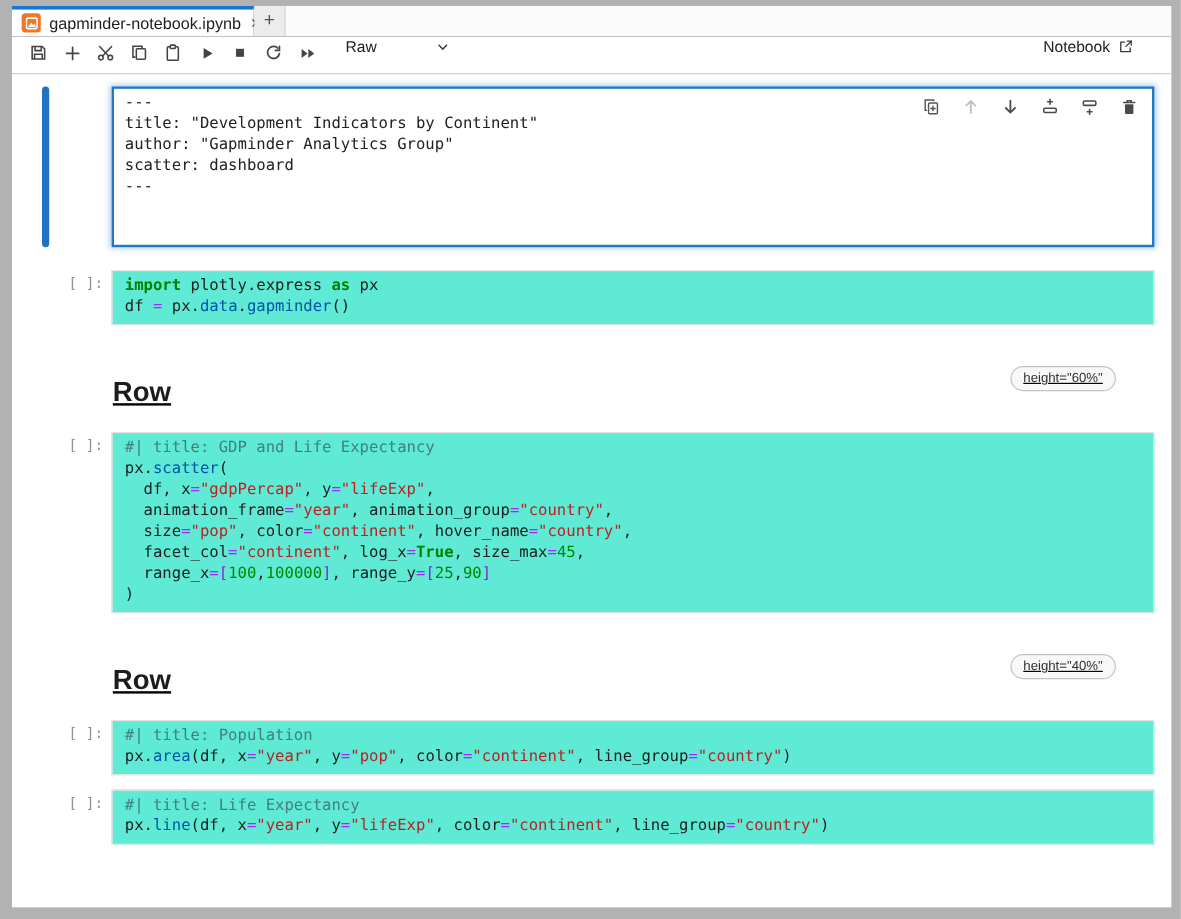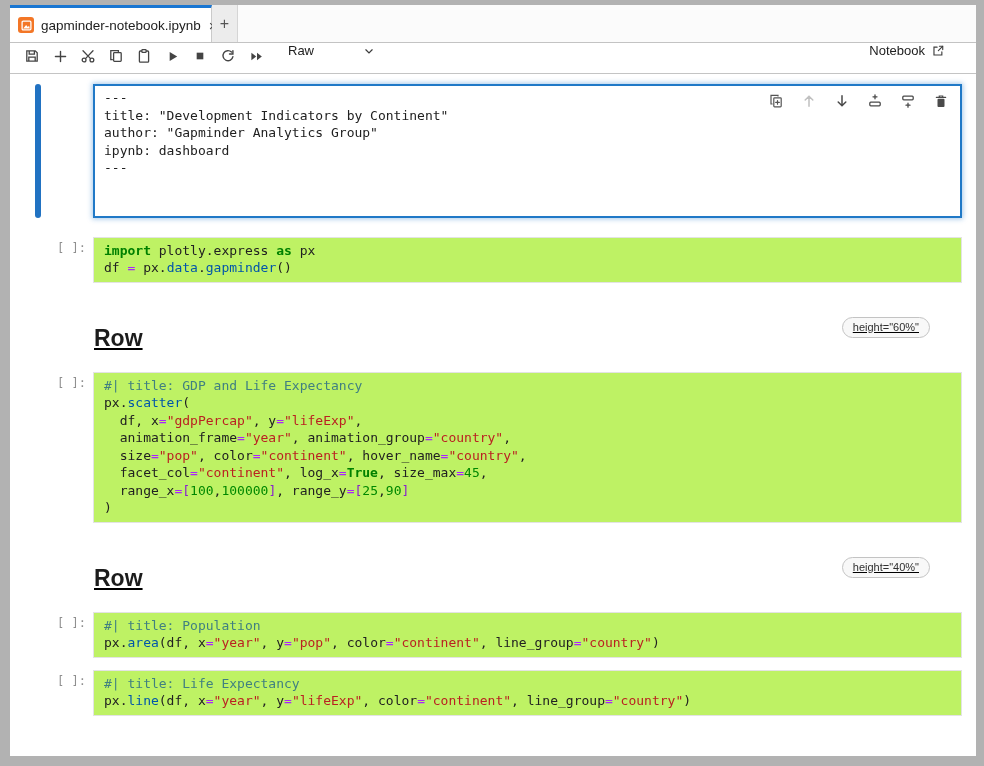--- a/index.html
+++ b/index.html
@@ -8,21 +8,21 @@
     width:984px; height:766px; position:relative;
     background:#b2b2b2;
     font-family:"Liberation Sans", sans-serif;
     overflow:hidden;
   }
   .window {
     position:absolute; left:10px; top:5px; right:8px; bottom:10px;
     background:#ffffff; display:flex; flex-direction:column;
   }
   
-  .tabbar { height:38px; flex:none; display:flex; align-items:stretch; background:#fbfbfb; border-bottom:1px solid #c3c3c3; }
+  .tabbar { height:26px; flex:none; display:flex; align-items:stretch; background:#fbfbfb; border-bottom:1px solid #c3c3c3; }
   .tab-active {
     display:flex; align-items:center; gap:7px; padding:0 9px 0 8px; width:202px;
     background:#fff; border-top:3px solid #1976d2; border-right:1px solid #cacaca;
   }
   .tab-title { font-size:13.5px; color:#1d1d1d; white-space:nowrap; }
   .tab-close { color:#4a4a4a; font-size:15px; line-height:1; margin-left:1px; cursor:pointer; }
   .newtab {
     width:26px; display:flex; align-items:center; justify-content:center;
     background:#ececec; border-right:1px solid #d5d5d5; font-size:16px; color:#555;
   }
@@ -39,21 +39,21 @@
   .content { flex:1; overflow:hidden; padding:10px 14px 0 25px; background:#fff; }
   .cell-row { display:flex; margin-bottom:12px; }
   .cell-row.selected { margin-bottom:19px; }
   .collapser { width:6px; border-radius:3px; flex:none; background:transparent; }
   .collapser.active { background:#2172c2; }
   .prompt {
     width:52px; flex:none; text-align:right; padding:4px 7px 0 0;
     font-family:"DejaVu Sans Mono","Liberation Mono",monospace; font-size:12px; color:#8f8f8f;
   }
   .editor {
-    flex:1; background:#bef264; border:1px solid #e3e3e3;
+    flex:1; background:#5eead4; border:1px solid #e3e3e3;
     padding:4px 8px 5px 10px;
     font-family:"DejaVu Sans Mono","Liberation Mono",monospace;
     font-size:13px; line-height:17.5px; color:#212121; white-space:pre;
   }
   .cell-row.selected .editor {
     background:#fff; border:2px solid #2079c7;
     box-shadow:0 0 5px 1px rgba(33,121,199,0.40);
     position:relative; padding:3px 8px 4px 9px;
   }
   .cm-line { white-space:pre; min-height:17.5px; }
@@ -181,21 +181,21 @@
       <svg width="15" height="15" viewBox="0 0 16 16" fill="none" stroke="#6b6b6b" stroke-width="1.4">
         <circle cx="8" cy="8" r="6.2"></circle>
       </svg>
     </div>
   </div>
 
   <div class="content">
       <div class="cell-row selected">
         <div class="collapser active"></div>
         <div class="prompt"></div>
-        <div class="editor"><div class="cm-line"><span class="tk-pl">---</span></div><div class="cm-line"><span class="tk-pl">title: "Development Indicators by Continent"</span></div><div class="cm-line"><span class="tk-pl">author: "Gapminder Analytics Group"</span></div><div class="cm-line"><span class="tk-pl">ipynb: dashboard</span></div><div class="cm-line"><span class="tk-pl">---</span></div>
+        <div class="editor"><div class="cm-line"><span class="tk-pl">---</span></div><div class="cm-line"><span class="tk-pl">title: "Development Indicators by Continent"</span></div><div class="cm-line"><span class="tk-pl">author: "Gapminder Analytics Group"</span></div><div class="cm-line"><span class="tk-pl">scatter: dashboard</span></div><div class="cm-line"><span class="tk-pl">---</span></div>
   <div class="cell-toolbar">
     <svg class="ctb" viewBox="0 0 16 16" fill="none" stroke="#555" stroke-width="1.2">
       <path d="M10 3.4 V2.4 H3 v8.6 h1.6"></path>
       <rect x="5.8" y="4.8" width="7.4" height="9" rx="0.8"></rect>
       <path d="M9.5 7.6 v3.6 M7.7 9.4 h3.6" stroke-linecap="round"></path>
     </svg>
     <svg class="ctb" viewBox="0 0 16 16" fill="none" stroke="#c0c0c0" stroke-width="1.5" stroke-linecap="round">
       <path d="M8 13.2 V3.4 M4.2 7 L8 3.2 L11.8 7"></path>
     </svg>
     <svg class="ctb" viewBox="0 0 16 16" fill="none" stroke="#4a4a4a" stroke-width="1.5" stroke-linecap="round">

